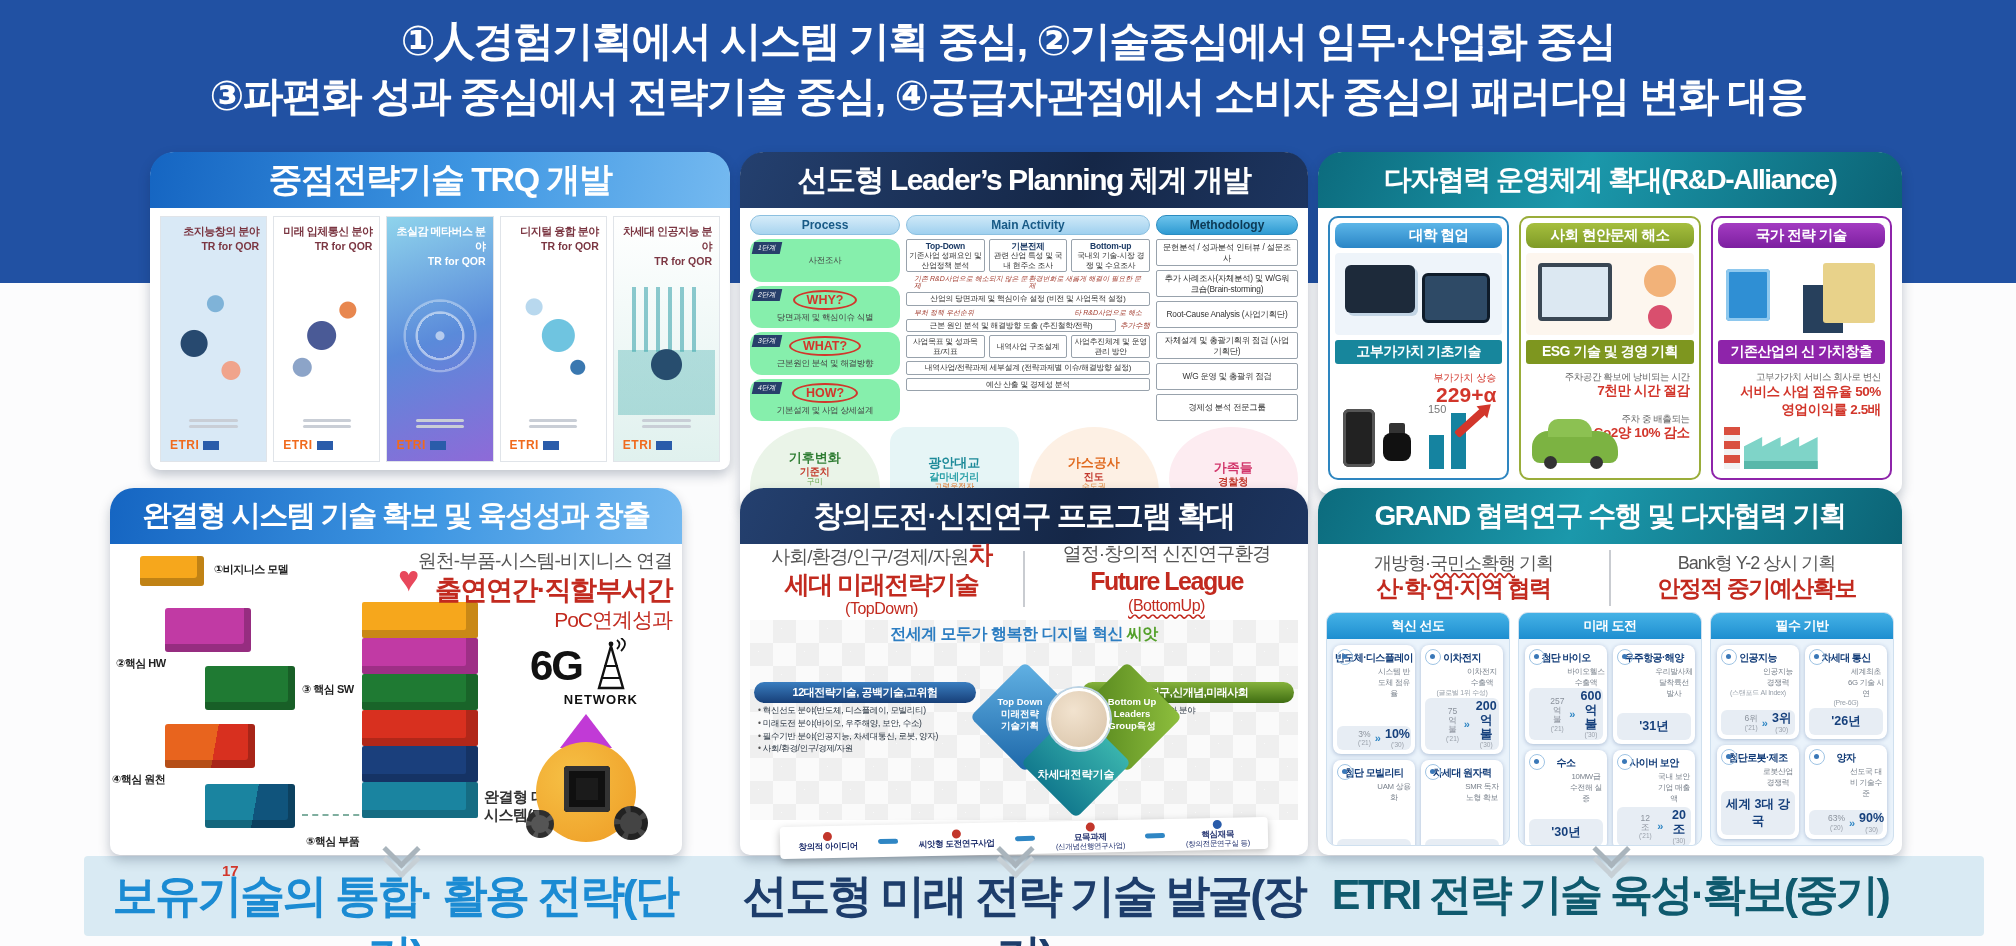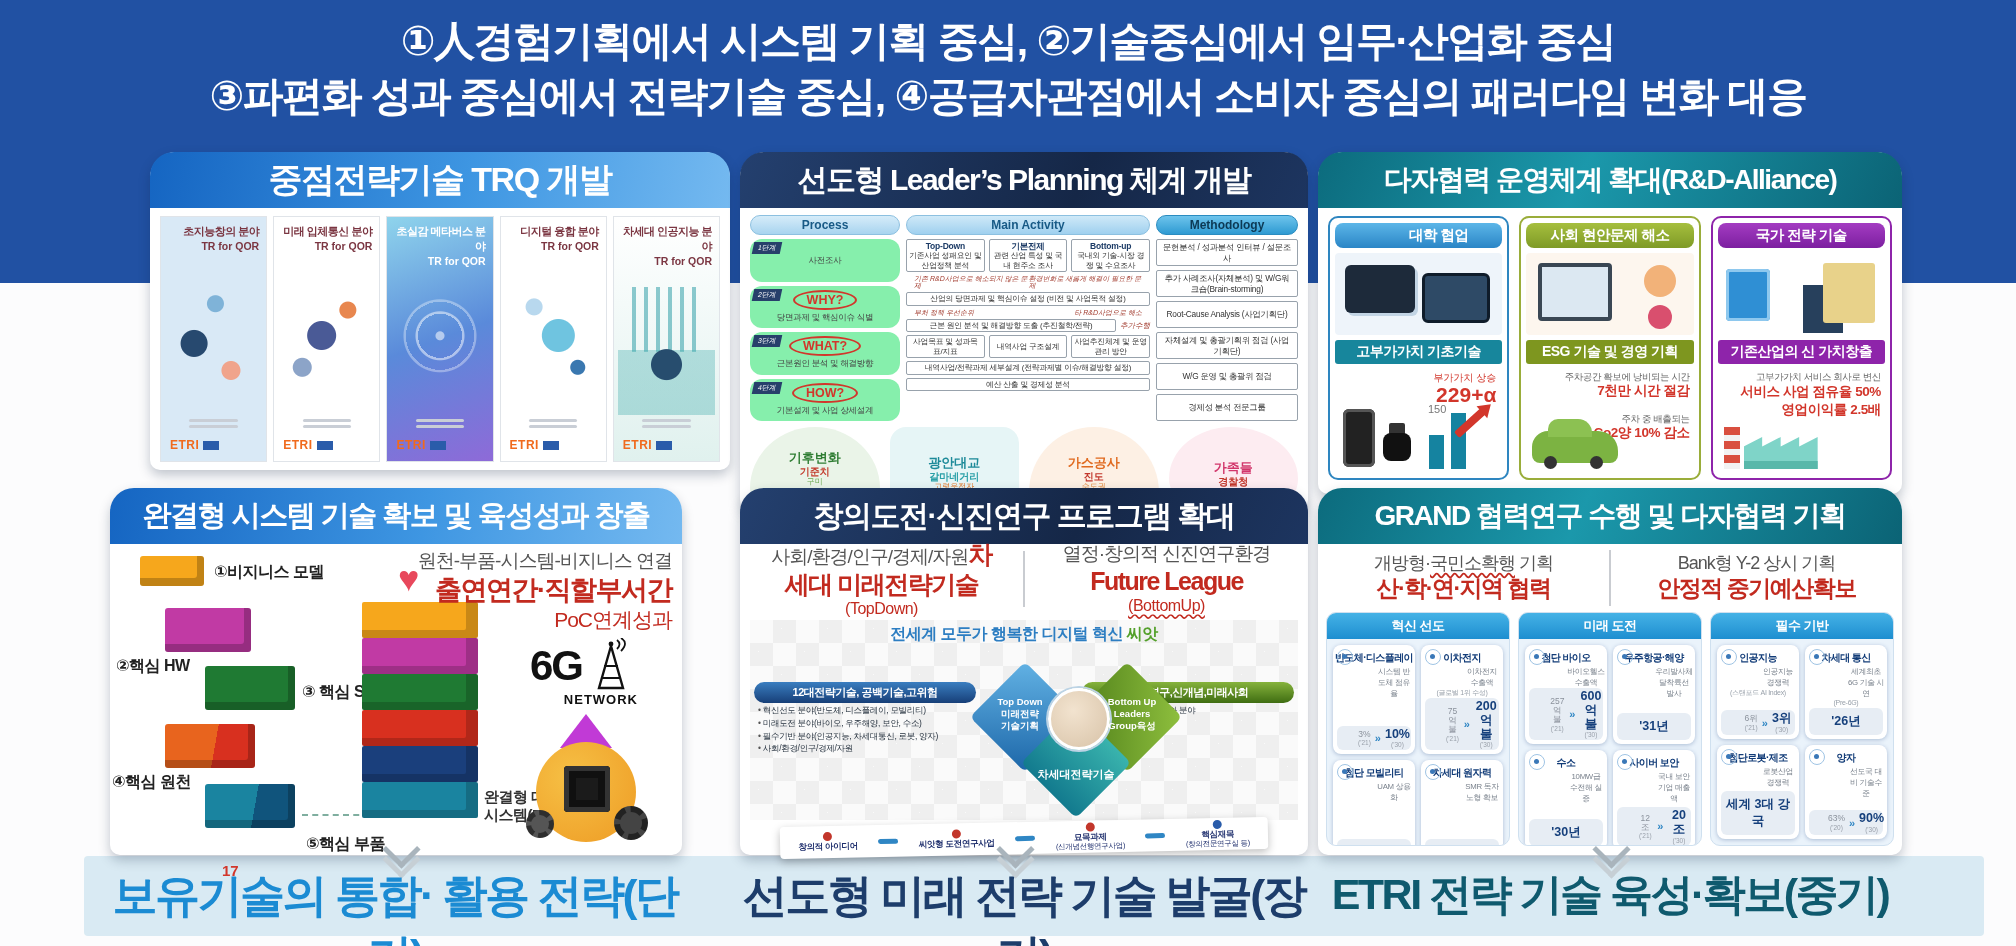--- a/index.html
+++ b/index.html
@@ -118,21 +118,21 @@
   
   .p4{left:110px;top:488px;width:572px;height:367px;}
   .p4 .phead{font-size:29px;}
   .sysbody{position:relative;height:311px;}
   .blk{position:absolute;border-radius:3px;box-shadow:inset -7px -8px 0 rgba(0,0,0,.22);}
   .blk1{left:30px;top:12px;width:64px;height:30px;background:#f6a71c;}
   .blk2{left:55px;top:64px;width:86px;height:44px;background:#c13aa4;}
   .blk3{left:95px;top:122px;width:90px;height:44px;background:#1f7a33;}
   .blk4{left:55px;top:180px;width:90px;height:44px;background:linear-gradient(100deg,#e8641e 55%,#d8301f 55%);}
   .blk5{left:95px;top:240px;width:90px;height:44px;background:linear-gradient(100deg,#1a84a0 55%,#10547c 55%);}
-  .blabel{position:absolute;font-size:16px;font-weight:bold;color:#222;white-space:nowrap;letter-spacing:-0.5px;}
+  .blabel{position:absolute;font-size:11px;font-weight:bold;color:#222;white-space:nowrap;letter-spacing:-0.5px;}
   .dashline{position:absolute;left:192px;top:270px;width:170px;border-top:2px dashed #7fae9f;}
   .trow{position:absolute;left:252px;width:116px;height:36px;border-radius:2px;box-shadow:inset -12px -8px 0 rgba(0,0,0,.18);}
   .theart{position:absolute;left:288px;top:14px;font-size:36px;color:#e8485c;}
   .tlabel{position:absolute;left:374px;top:244px;font-size:15px;font-weight:bold;color:#333;line-height:1.2;letter-spacing:-0.5px;}
   .tlabel span{display:block;}
   .sgray{position:absolute;right:10px;top:4px;font-size:19px;color:#555;letter-spacing:-1px;}
   .sred1{position:absolute;right:10px;top:28px;font-size:27px;color:#c22a1f;font-weight:bold;letter-spacing:-1.5px;}
   .sred2{position:absolute;right:10px;top:62px;font-size:21px;color:#c22a1f;letter-spacing:-1px;}
   .g6{position:absolute;right:100px;top:98px;font-size:42px;font-weight:bold;color:#111;letter-spacing:-2px;}
   .antenna{position:absolute;right:52px;top:94px;}

